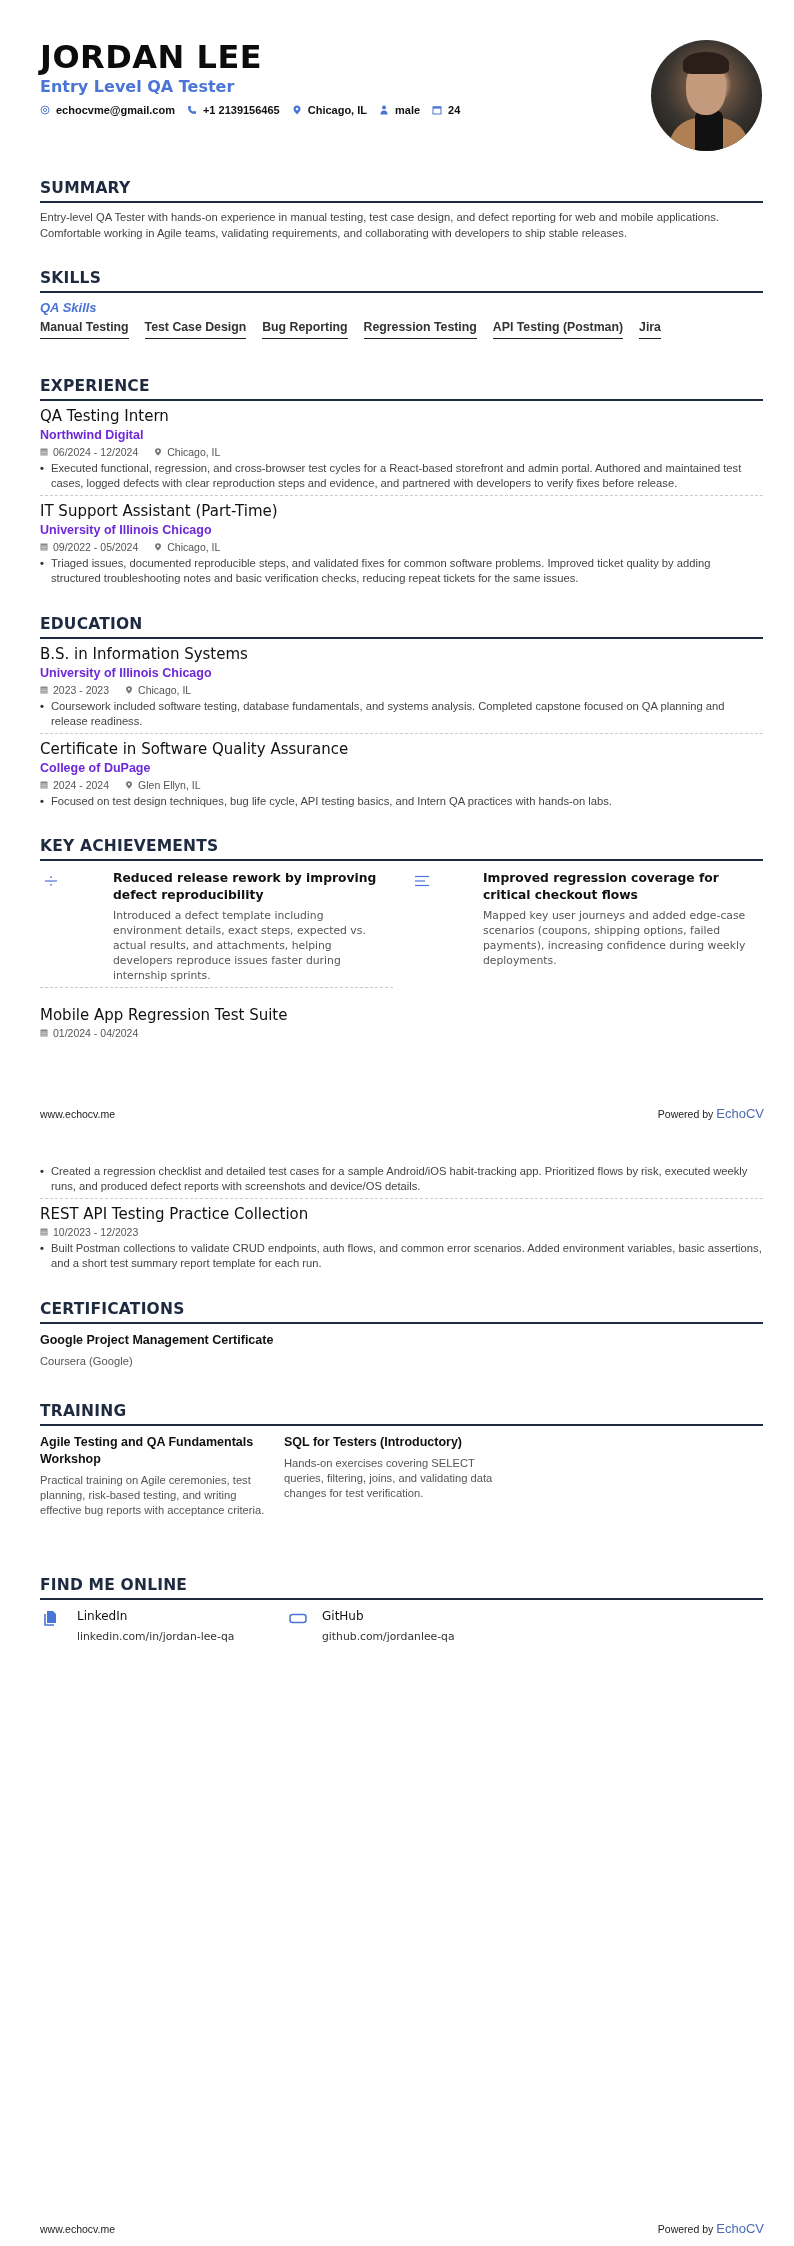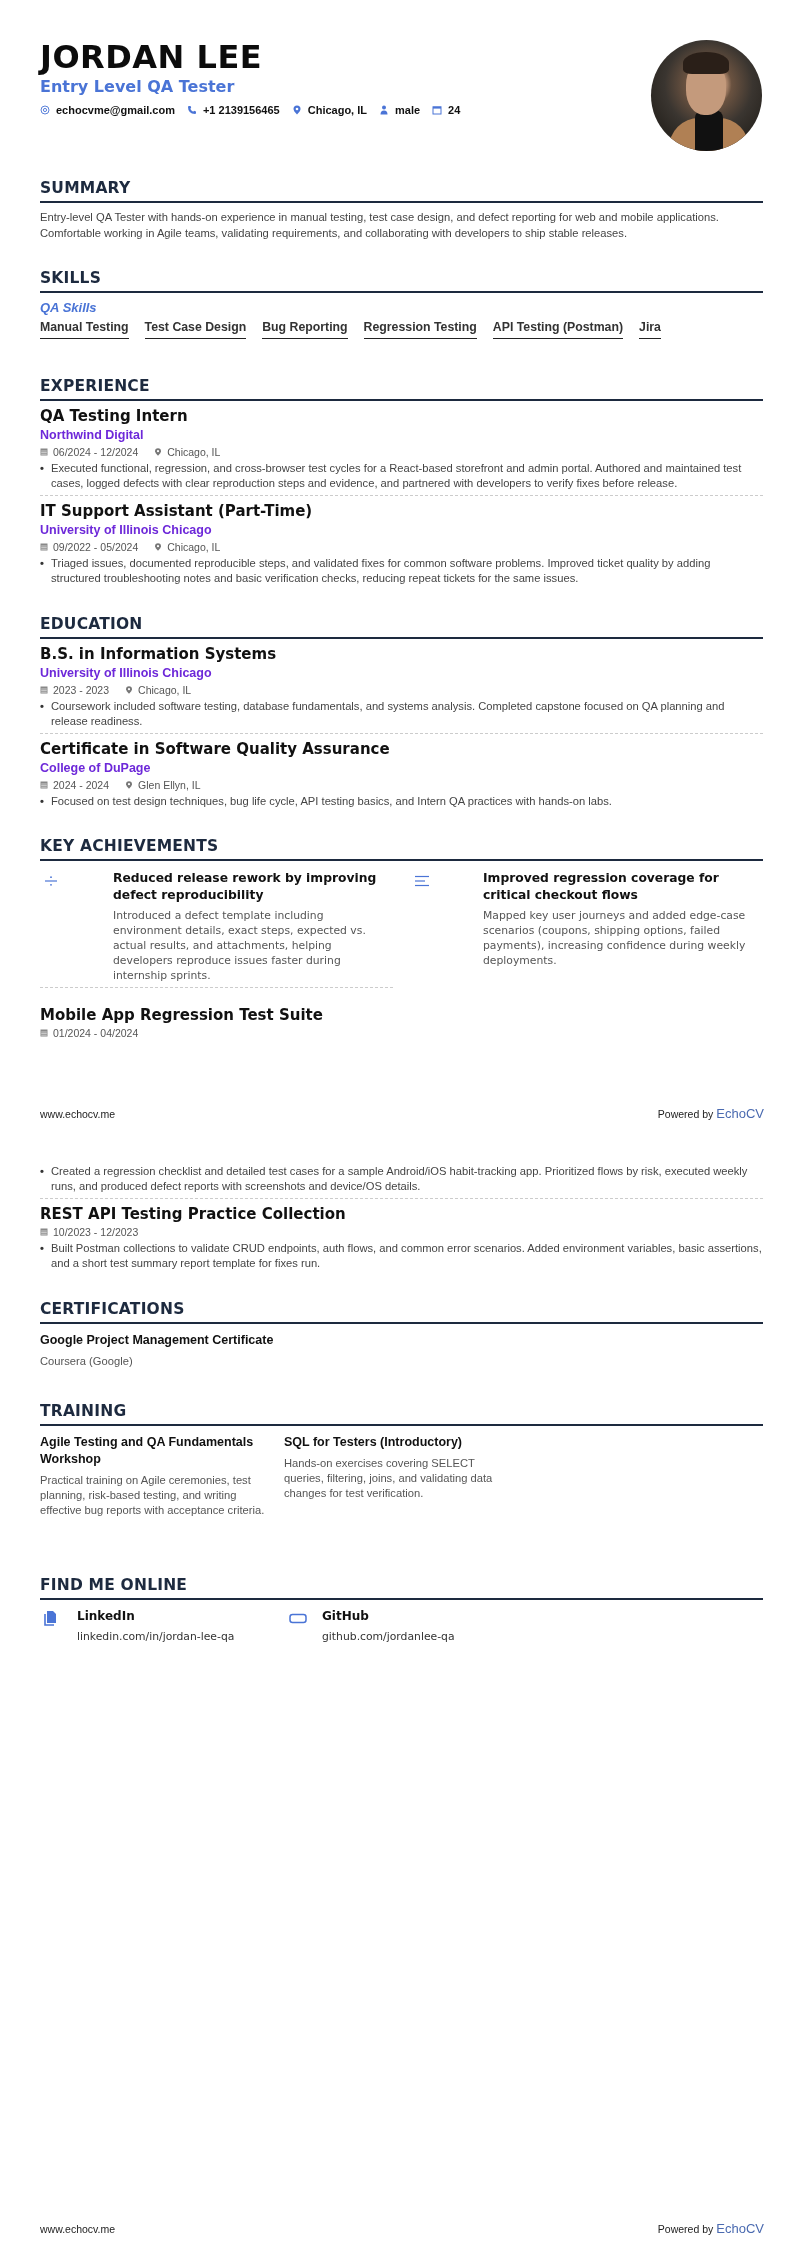--- a/index.html
+++ b/index.html
@@ -27,21 +27,21 @@
   .section { position: absolute; left: 40px; width: 723px; }
   .sec-title { font-family: "DejaVu Sans", sans-serif; font-weight: bold; font-size: 15.5px; color: #1d2a3f; letter-spacing: 0.2px; padding-bottom: 3px; border-bottom: 2.5px solid #1d2a3f; line-height: 20px; }
   .para { font-size: 11.2px; color: #444; line-height: 15.5px; margin-top: 7px; }
 
   .skill-group { font-weight: bold; font-size: 13px; color: #4a74d6; margin-top: 7px; font-style: italic; }
   .skills { display: flex; margin-top: 5px; }
   .skill { font-weight: bold; font-size: 12.3px; color: #333; padding-bottom: 4px; border-bottom: 1.5px solid #222; margin-right: 16px; white-space: nowrap; }
 
   .entry { position: relative; padding-bottom: 4px; }
   .entry.sep { border-bottom: 1px dashed #ccc; }
-  .e-title { font-family: "DejaVu Sans", sans-serif; font-weight: bold; font-size: 15px; color: #111; line-height: 20px; margin-top: 5px; }
+  .e-title { font-family: "DejaVu Sans", sans-serif; font-weight: normal; font-size: 15px; color: #111; line-height: 20px; margin-top: 5px; }
   .e-org { font-weight: bold; font-size: 12.5px; color: #6d28d9; line-height: 17px; margin-top: 1px; }
   .meta { display: flex; align-items: center; font-size: 10.5px; color: #555; line-height: 14px; margin-top: 1px; }
   .meta .mi { display: flex; align-items: center; margin-right: 16px; }
   .meta .ic { width: 8px; height: 8px; margin-right: 5px; display: inline-block; }
   .bullet { display: flex; font-size: 11.2px; color: #444; line-height: 15px; margin-top: 2px; }
   .bullet .dot { width: 11px; flex: 0 0 11px; font-weight: bold; color: #333; }
 
   .ach-grid { display: flex; justify-content: space-between; margin-top: 9px; }
   .ach { width: 353px; display: flex; gap: 36px; }
   .ach.sep { border-bottom: 1px dashed #ccc; padding-bottom: 4px; }
@@ -59,21 +59,21 @@
   .cert-org { font-size: 11.2px; color: #555; line-height: 15px; margin-top: 5px; }
 
   .train-grid { display: flex; margin-top: 8px; }
   .train { width: 232px; margin-right: 12px; }
   .train-title { font-weight: bold; font-size: 12.5px; color: #111; line-height: 17px; }
   .train-desc { font-size: 11.2px; color: #555; line-height: 15px; margin-top: 5px; }
 
   .links { display: flex; margin-top: 8px; }
   .link { width: 245px; display: flex; }
   .link .ic { width: 37px; flex: 0 0 37px; padding-left: 4px; padding-top: 2px; }
-  .link-title { font-family: "DejaVu Sans", sans-serif; font-weight: bold; font-size: 12px; color: #111; line-height: 16px; }
+  .link-title { font-family: "DejaVu Sans", sans-serif; font-weight: normal; font-size: 12px; color: #111; line-height: 16px; }
   .link-url { font-family: "DejaVu Sans", sans-serif; font-size: 10.8px; color: #333; line-height: 15px; margin-top: 5px; }
 </style>
 </head>
 <body>
 
 <div class="page page1">
 
   <div class="hdr">
     <div class="name">JORDAN LEE</div>
     <div class="jobtitle">Entry Level QA Tester</div>
@@ -320,21 +320,21 @@
               <rect x="0.5" y="0.5" width="7" height="7" fill="#888"></rect>
               <line x1="1.2" y1="3" x2="6.8" y2="3" stroke="#fff" stroke-width="0.6"></line>
               <line x1="1.2" y1="4.6" x2="6.8" y2="4.6" stroke="#fff" stroke-width="0.6"></line>
               <line x1="1.2" y1="6.2" x2="6.8" y2="6.2" stroke="#fff" stroke-width="0.6"></line>
             </svg>
             <span>10/2023 - 12/2023</span>
           </span>
       </div>
       <div class="bullet">
           <span class="dot">•</span>
-          <span>Built Postman collections to validate CRUD endpoints, auth flows, and common error scenarios. Added environment variables, basic assertions, and a short test summary report template for fixes run.</span>
+          <span>Built Postman collections to validate CRUD endpoints, auth flows, and common error scenarios. Added environment variables, basic assertions, and a short test summary report template for each run.</span>
         </div>
     </div>
   </div>
 
   <div class="section" style="top:176px;">
     <div class="sec-title">CERTIFICATIONS</div>
     <div class="cert-grid">
       <div class="cert">
         <div class="cert-title">Google Project Management Certificate</div>
         <div class="cert-org">Coursera (Google)</div>

